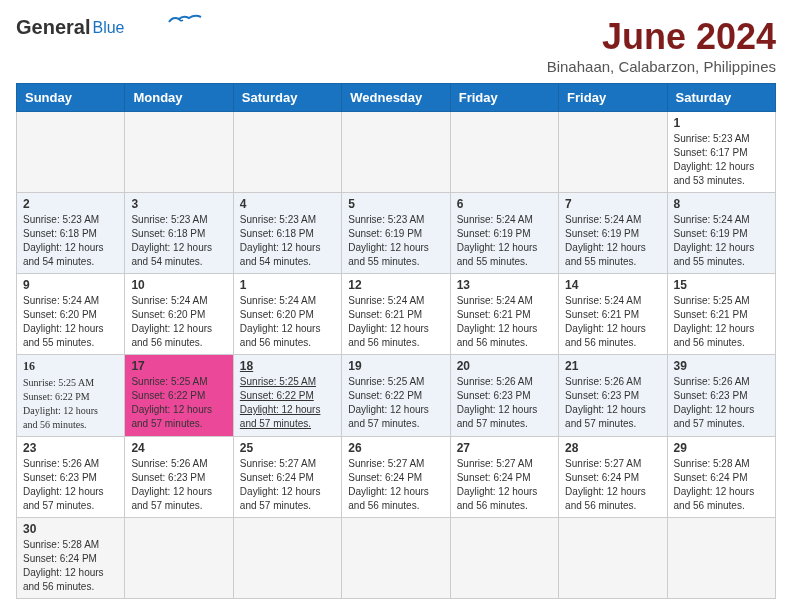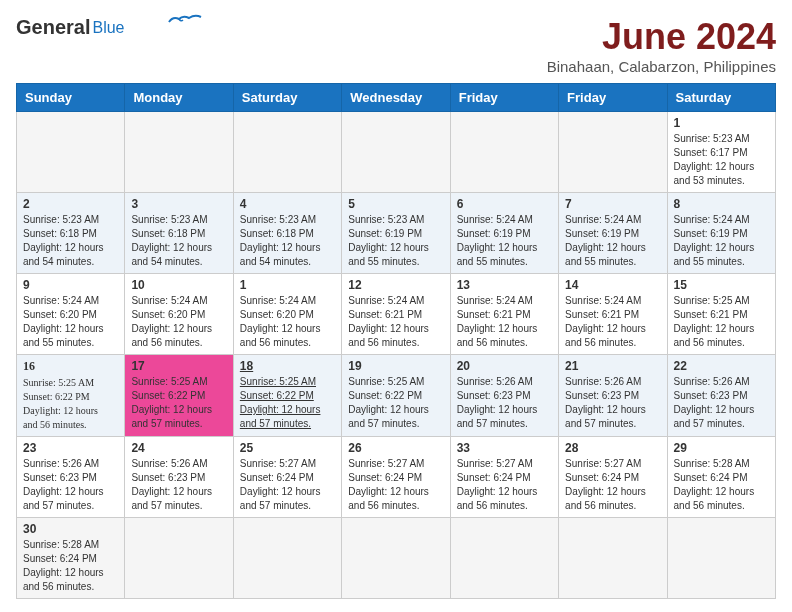--- a/index.html
+++ b/index.html
@@ -267,21 +267,21 @@
 and 57 minutes.</div>
         </td>
         <td style="background: rgb(237, 243, 249);">
           <div class="day-number">21</div>
           <div class="day-info" style="white-space: pre-line;">Sunrise: 5:26 AM
 Sunset: 6:23 PM
 Daylight: 12 hours
 and 57 minutes.</div>
         </td>
         <td style="background: rgb(237, 243, 249);">
-          <div class="day-number">22</div>
+          <div class="day-number">39</div>
           <div class="day-info" style="white-space: pre-line;">Sunrise: 5:26 AM
 Sunset: 6:23 PM
 Daylight: 12 hours
 and 57 minutes.</div>
         </td>
       </tr>
       <tr>
         <td>
           <div class="day-number">23</div>
           <div class="day-info" style="white-space: pre-line;">Sunrise: 5:26 AM
@@ -304,21 +304,21 @@
 and 57 minutes.</div>
         </td>
         <td>
           <div class="day-number">26</div>
           <div class="day-info" style="white-space: pre-line;">Sunrise: 5:27 AM
 Sunset: 6:24 PM
 Daylight: 12 hours
 and 56 minutes.</div>
         </td>
         <td>
-          <div class="day-number">33</div>
+          <div class="day-number">27</div>
           <div class="day-info" style="white-space: pre-line;">Sunrise: 5:27 AM
 Sunset: 6:24 PM
 Daylight: 12 hours
 and 56 minutes.</div>
         </td>
         <td>
           <div class="day-number">28</div>
           <div class="day-info" style="white-space: pre-line;">Sunrise: 5:27 AM
 Sunset: 6:24 PM
 Daylight: 12 hours

